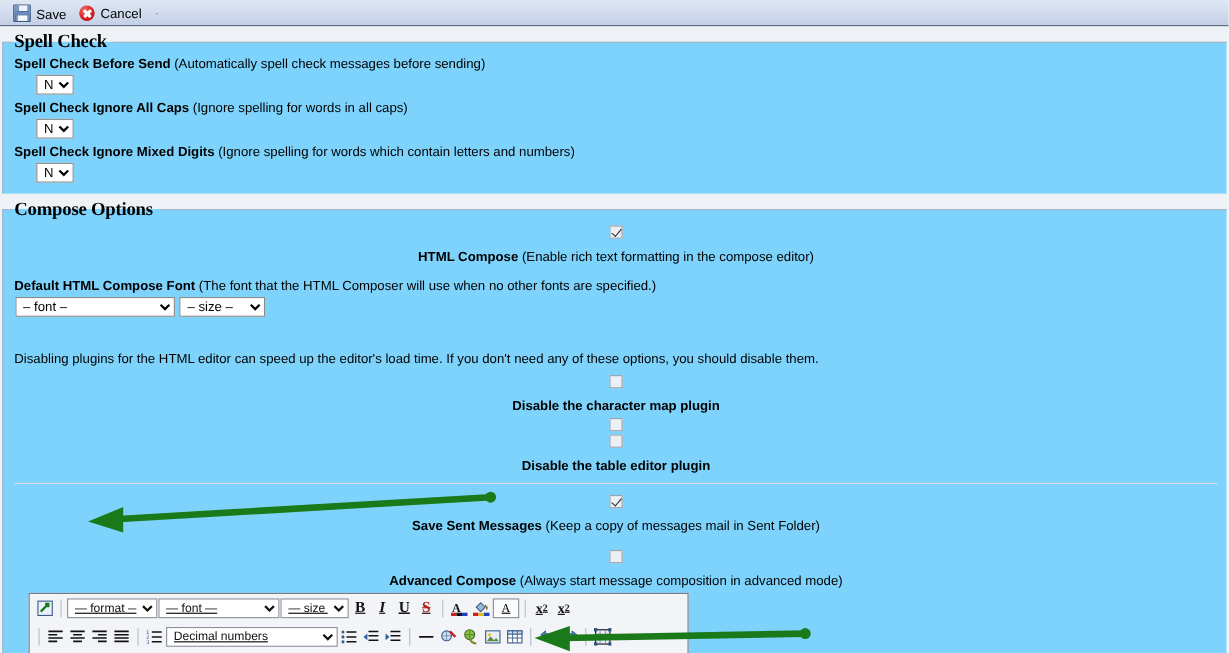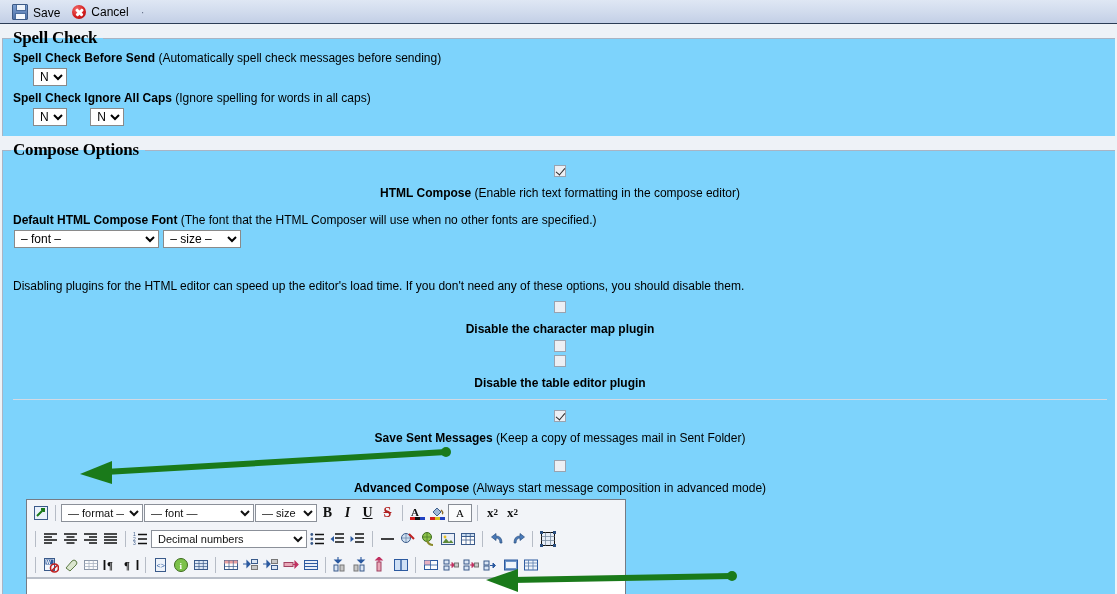--- a/index.html
+++ b/index.html
@@ -191,20 +191,21 @@
     background: #f2f4f8;
     box-sizing: border-box;
   }
   .tb-row {
     display: flex;
     align-items: center;
     height: 25px;
     padding: 0 2px 0 4px;
     gap: 1px;
     border-bottom: 1px solid transparent;
+    text-decoration: underline;
   }
   .tb-row.last { border-bottom: 1px solid #b9bfc9; }
   .vsep {
     width: 1px; height: 16px;
     background: #b6bcc6;
     margin: 0 4px;
     flex: 0 0 auto;
   }
   .tool {
     width: 19px; height: 19px;
@@ -291,20 +292,23 @@
         <option>No</option>
       </select>
 
       <div class="row-label">
         <b>Spell Check Ignore All Caps</b><span class="desc"> (Ignore spelling for words in all caps)</span>
       </div>
       <select class="mini w-no">
         <option>No</option>
       </select>
 
+      <div class="row-label">
+        <b>Spell Check Ignore Mixed Digits</b><span class="desc"> (Ignore spelling for words which contain letters and numbers)</span>
+      </div>
       <select class="mini w-no">
         <option>No</option>
       </select>
 
     </div>
   </fieldset>
 
   <fieldset class="sect">
     <legend>Compose Options</legend>
     <div class="sect-inner">

